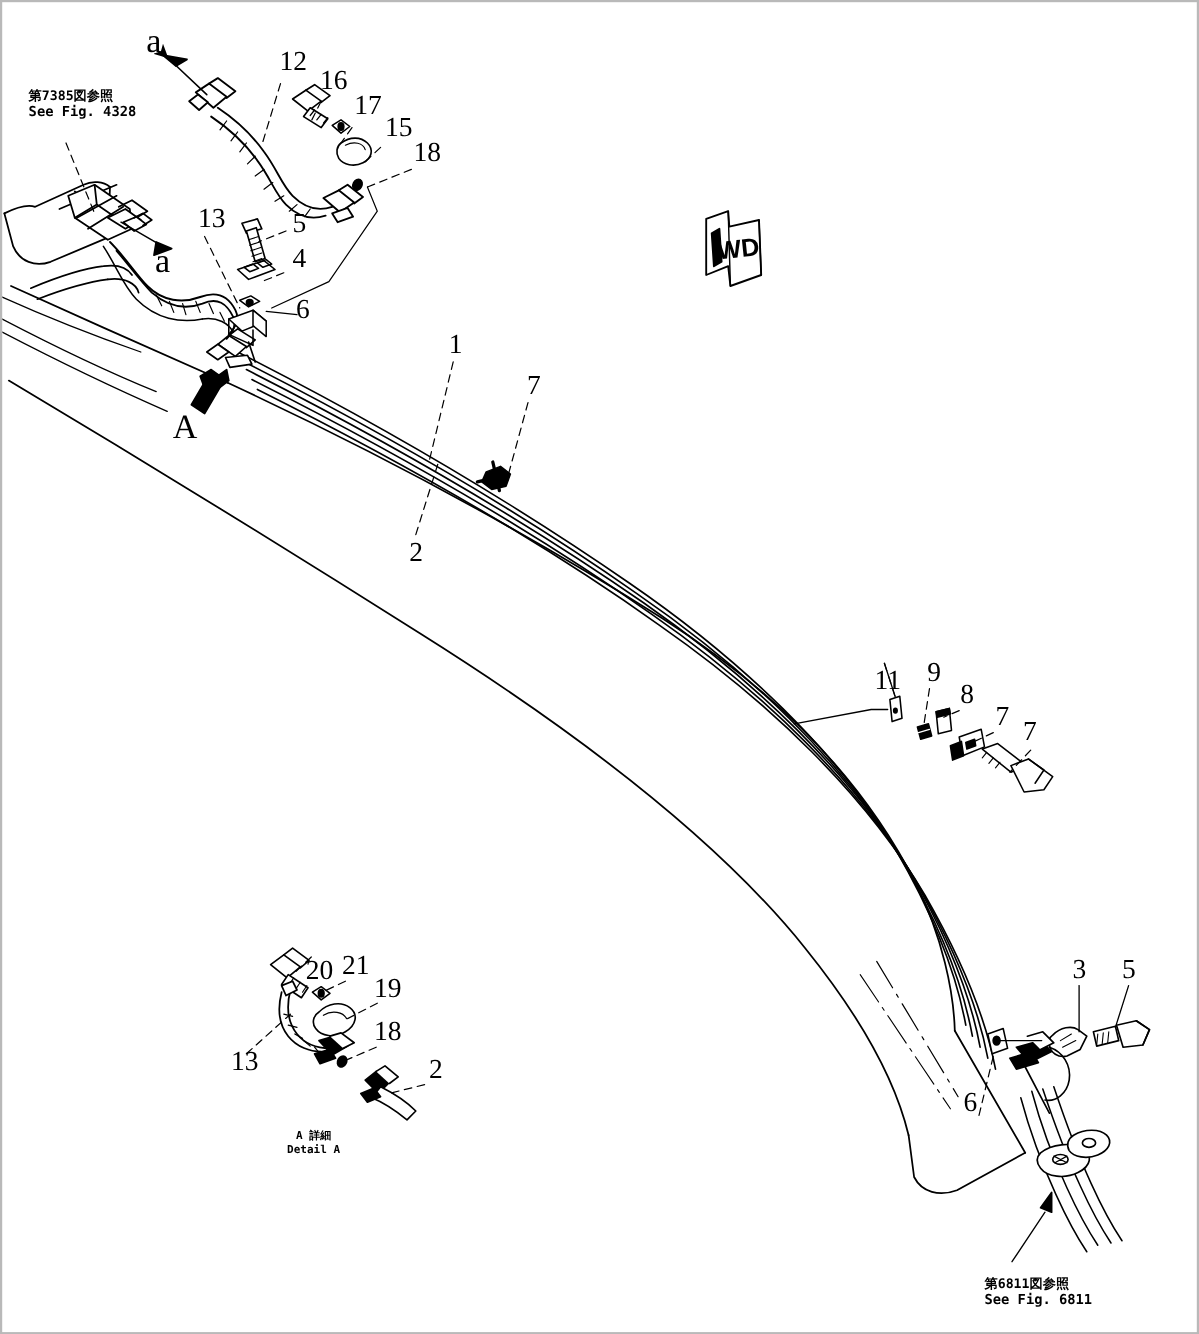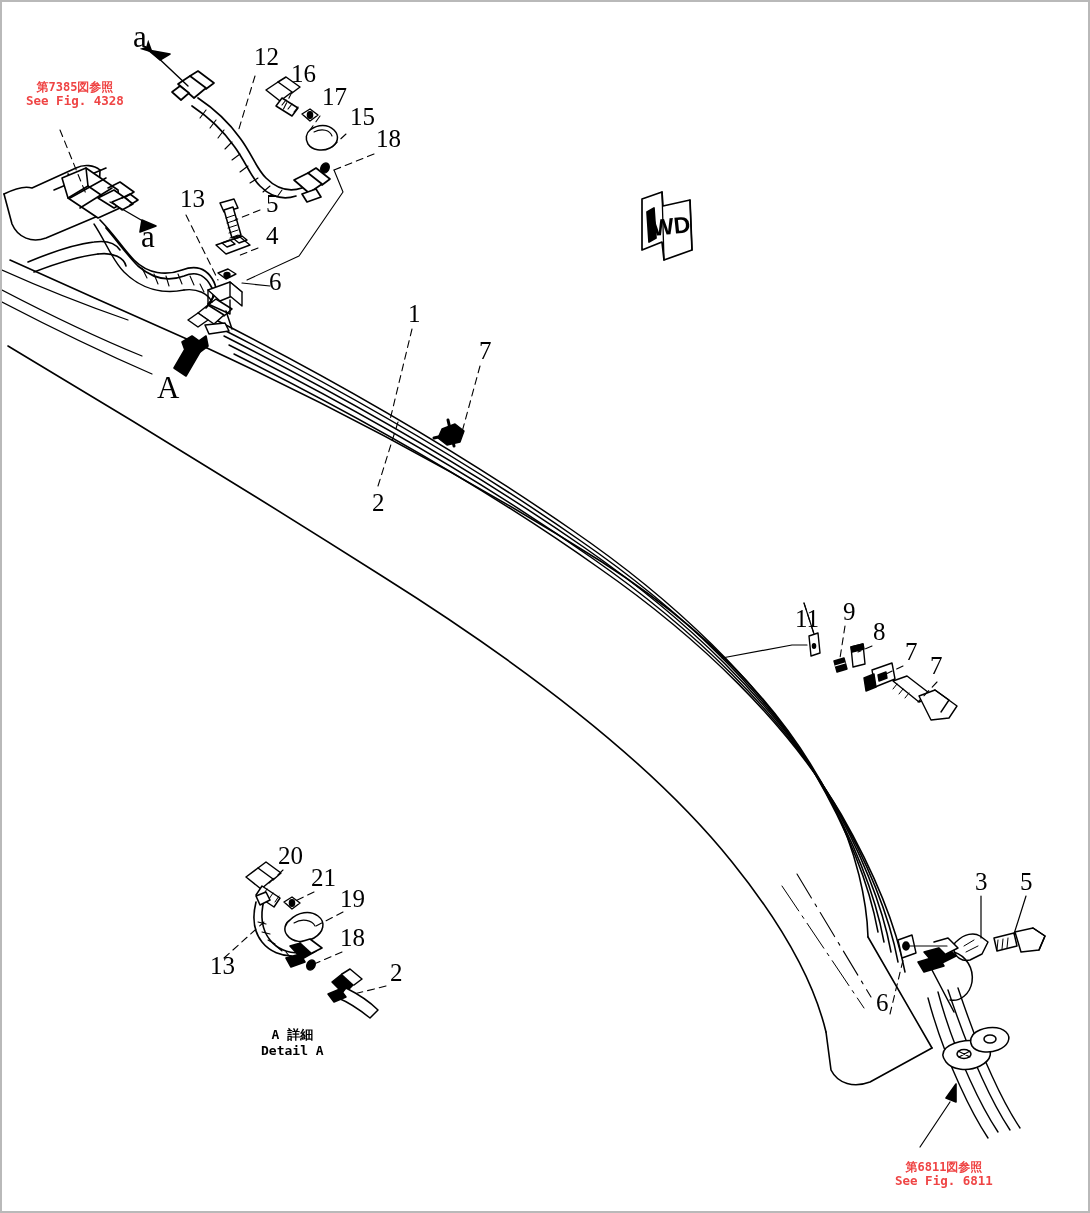--- a/index.html
+++ b/index.html
@@ -25,30 +25,29 @@
   .lbl.alpha{
     font-family:"Liberation Serif",serif;
     font-size:31px;
     font-weight:400;
   }
   .refblk{
     position:absolute;
     font-family:"DejaVu Sans Mono",monospace;
     font-size:12.5px;
     font-weight:bold;
-    color:#ef4444;
+    color:#000000;
     line-height:1.18;
     white-space:nowrap;
-    text-align:center;
   }
   .refblk .jp{letter-spacing:0px;font-size:12px;}
   .detailblk{
     position:absolute;
     font-family:"DejaVu Sans Mono",monospace;
-    font-size:13px;
+    font-size:10px;
     font-weight:bold;
     color:#000;
     line-height:1.25;
     white-space:nowrap;
     text-align:center;
   }
 </style>
 </head>
 <body>
 
@@ -419,21 +418,21 @@
   <div class="lbl" style="left:264px;top:221px;">4</div>
   <div class="lbl" style="left:267px;top:267px;">6</div>
   <div class="lbl" style="left:406px;top:299px;">1</div>
   <div class="lbl" style="left:477px;top:336px;">7</div>
   <div class="lbl" style="left:370px;top:488px;">2</div>
   <div class="lbl" style="left:793px;top:573px;margin-top:31px;">11</div>
   <div class="lbl" style="left:841px;top:597px;">9</div>
   <div class="lbl" style="left:871px;top:617px;">8</div>
   <div class="lbl" style="left:903px;top:637px;">7</div>
   <div class="lbl" style="left:928px;top:651px;">7</div>
-  <div class="lbl" style="left:276px;top:841px;">20</div>
+  <div class="lbl" style="left:276px;top:868px;">20</div>
   <div class="lbl" style="left:309px;top:863px;">21</div>
   <div class="lbl" style="left:338px;top:884px;">19</div>
   <div class="lbl" style="left:338px;top:923px;text-align:center;">18</div>
   <div class="lbl" style="left:388px;top:958px;">2</div>
   <div class="lbl" style="left:208px;top:951px;">13</div>
   <div class="lbl" style="left:973px;top:867px;">3</div>
   <div class="lbl" style="left:1018px;top:867px;">5</div>
   <div class="lbl" style="left:874px;top:988px;">6</div>
 
 </div>

